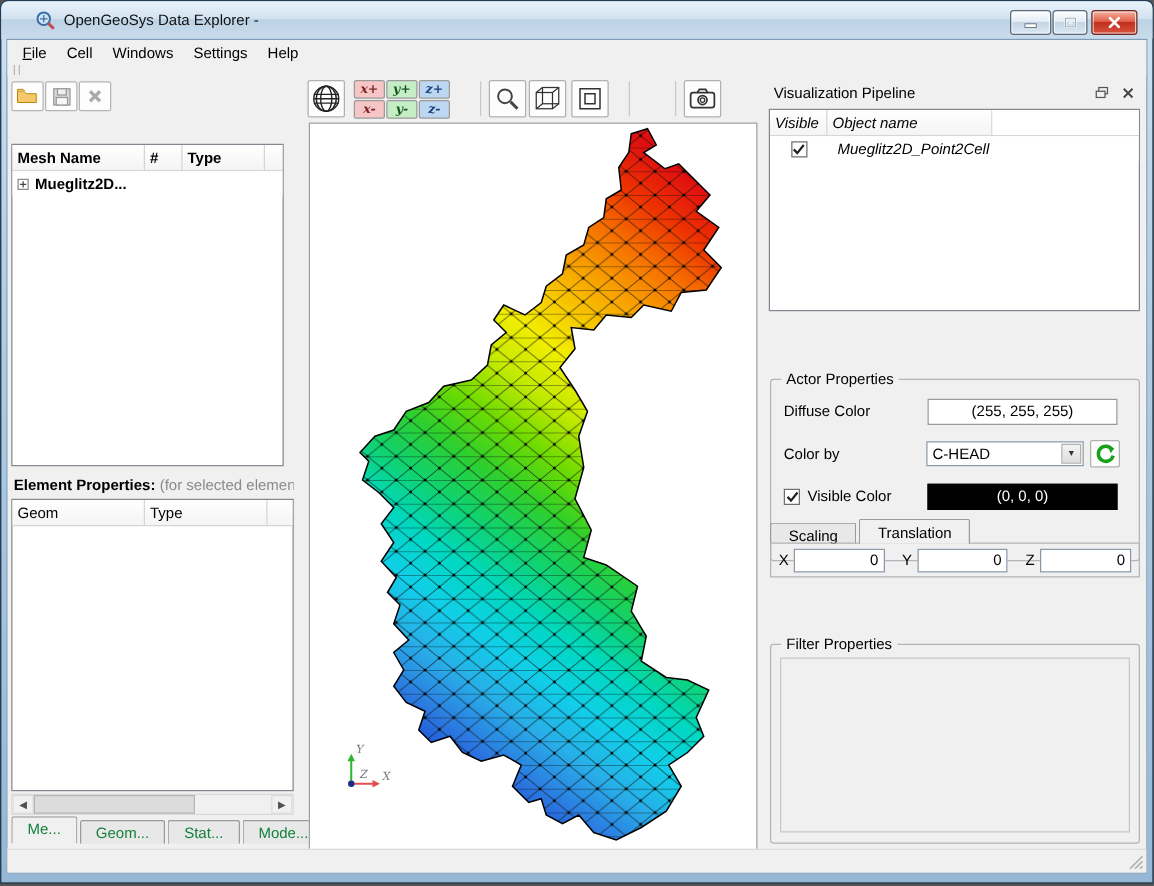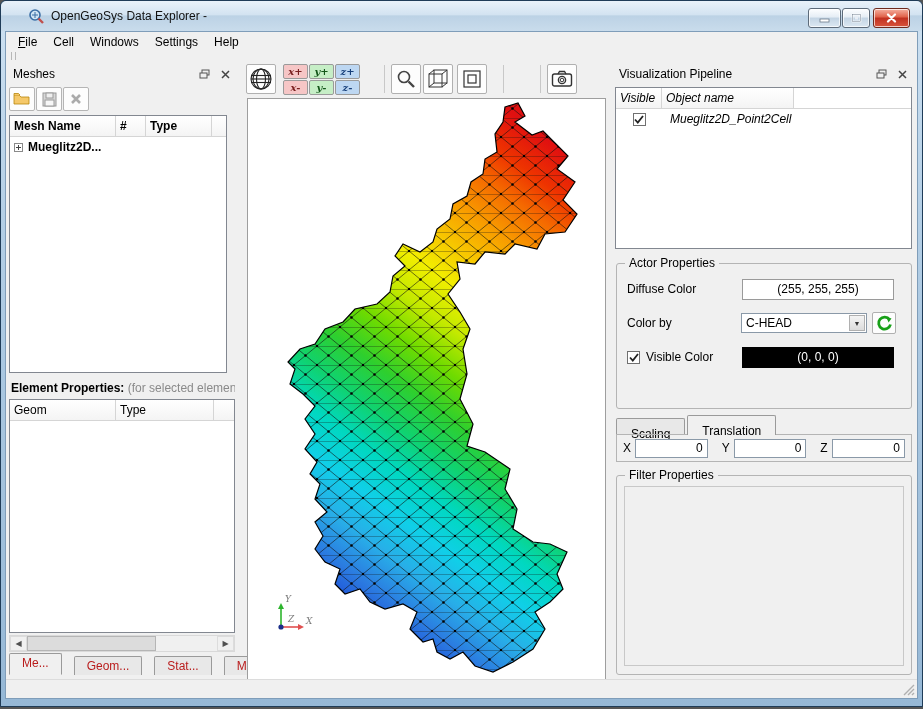--- a/index.html
+++ b/index.html
@@ -67,21 +67,21 @@
 
   .hscroll { position:absolute; left:2px; right:3px; bottom:25px; height:17px;
     background:#f0f0f0; border:1px solid #d9d9d9; display:flex; }
   .scroll-arrow { width:17px; height:15px; background:#f0f0f0; display:flex; align-items:center; justify-content:center;
     color:#505050; font-size:8px; border:1px solid #dcdcdc; }
   .scroll-track { flex:1; position:relative; }
   .scroll-thumb { position:absolute; left:0; top:0; bottom:0; width:68%; background:#dcdcdc; border:1px solid #b5b5b5; }
 
   .left-tabs { position:absolute; left:2px; bottom:2px; height:22px; display:flex; align-items:flex-end; }
   .ltab { border:1px solid #9a9a9a; border-bottom:none; background:#e8e8e8; height:19px;
-    padding:2px 12px 0 12px; margin-right:12px; border-radius:2px 2px 0 0; color:#b91c1c;text-align:right; }
+    padding:2px 12px 0 12px; margin-right:2px; border-radius:2px 2px 0 0; color:#15803d;text-align:right; }
   .ltab.active { background:#f0f0f0; height:22px; border-bottom:1px solid #f0f0f0; font-weight:normal; }
 
   
   .center-dock { position:absolute; left:236px; top:0; width:370px; bottom:0; }
   .view-toolbar { height:36px; display:flex; align-items:center; padding-left:4px; }
   .tb-btn { width:30px; height:30px; border:1px solid #b0b0b0; background:#fdfdfd; border-radius:2px;
     display:flex; align-items:center; justify-content:center; }
   .axgrid { display:grid; grid-template-columns:25px 25px 25px; grid-auto-rows:15px; grid-gap:1px; margin-left:7px; }
   .axbtn { border:1px solid #9a9a9a; font:italic bold 10px "DejaVu Serif", serif;
     display:flex; align-items:center; justify-content:center; border-radius:2px; }
@@ -94,21 +94,21 @@
     border:1px solid #9e9e9e; background:#fff; }
   .render-view svg { display:block; }
 
   
   .right-dock { position:absolute; left:607px; top:2px; right:2px; bottom:2px; }
   .pipe-table { position:absolute; top:24px; left:2px; right:3px; height:162px;font-style:italic; }
   .pipe-row { display:flex; align-items:center; height:20px; }
   .chk { width:13px; height:13px; border:1px solid #707070; background:#fff;
     display:flex; align-items:center; justify-content:center; }
 
-  .groupbox { position:absolute; left:3px; right:3px; border:1px solid #b4b4b4; border-radius:3px; }
+  .groupbox { position:absolute; left:3px; right:3px; border:1px solid #b4b4b4; border-radius:3px;margin-top:40px; }
   .groupbox > .legend { position:absolute; top:-8px; left:8px; background:#f0f0f0; padding:0 4px; }
   .actor-group { top:200px; height:146px; }
   .prop-row { position:absolute; left:10px; right:10px; height:22px; display:flex; align-items:center; }
   .prop-label { flex:0 0 auto; }
   .color-btn { position:absolute; right:7px; width:152px; height:21px; border:1px solid #9a9a9a;
     display:flex; align-items:center; justify-content:center; background:#fff; }
   .color-btn.black { background:#000; color:#fff; border-color:#000; }
   .combo { position:absolute; right:34px; width:126px; height:20px; border:1px solid #8a99a8; background:#fff;
     display:flex; align-items:center; }
   .combo .val { flex:1; padding-left:4px; }
@@ -116,21 +116,21 @@
     border:1px solid #b0b0b0; display:flex; align-items:center; justify-content:center; font-size:7px; color:#333; }
   .refresh-btn { position:absolute; right:5px; width:24px; height:22px; border:1px solid #b0b0b0;
     background:#fdfdfd; border-radius:2px; display:flex; align-items:center; justify-content:center; }
   .slider { position:absolute; right:7px; width:152px; height:18px; }
   .slider .groove { position:absolute; left:0; right:0; top:9px; height:1px; background:#8a8a8a; }
   .slider .handle { position:absolute; right:0; top:1px; width:9px; height:17px; background:#f0f0f0;
     border:1px solid #707070; border-radius:1px; }
 
   .xf-tabs { position:absolute; top:352px; left:3px; height:20px; display:flex; align-items:flex-end; }
   .xtab { border:1px solid #9a9a9a; border-bottom:none; background:#e8e8e8; height:17px;
-    padding:8px 14px 0 14px; margin-right:2px; border-radius:2px 2px 0 0; }
+    padding:3px 14px 0 14px; margin-right:2px; border-radius:2px 2px 0 0; }
   .xtab.active { background:#f0f0f0; height:20px; z-index:2; }
   .xf-frame { position:absolute; top:371px; left:3px; right:3px; height:28px; border:1px solid #b4b4b4;
     display:flex; align-items:center; padding:0 6px; }
   .xf-field { display:flex; align-items:center; margin-right:14px; flex:1; }
   .xf-field:last-child { margin-right:0; }
   .xf-field label { margin-right:4px; }
   .xf-field input { flex:1; width:62px; height:19px; border:1px solid #8a99a8; text-align:right;
     padding-right:4px; font:12px "Liberation Sans", sans-serif; background:#fff; }
 
   .filter-group { top:412px; bottom:2px; }
@@ -184,34 +184,20 @@
       <span class="menu-item">Settings</span>
       <span class="menu-item">Help</span>
     </div>
     <div class="toolstrip">
       <div class="tool-handle"></div>
     </div>
 
     <div class="docks">
 
       <div class="left-dock">
-        <div class="dock-title">
-          <span class="t">Meshes</span>
-          <span class="dock-ico">
-            <svg width="11" height="10" viewBox="0 0 11 10">
-                <rect x="3" y="1" width="7" height="5" fill="#f0f0f0" stroke="#555"></rect>
-                <rect x="1" y="4" width="7" height="5" fill="#f0f0f0" stroke="#555"></rect>
-              </svg>
-          </span>
-          <span class="dock-ico">
-            <svg width="9" height="9" viewBox="0 0 9 9">
-                <path d="M1 1 L8 8 M8 1 L1 8" stroke="#444" stroke-width="1.5"></path>
-              </svg>
-          </span>
-        </div>
 
         <div class="mini-toolbar">
           <div class="mini-btn">
             <svg width="18" height="14" viewBox="0 0 18 14">
                 <path d="M1 3 L6 3 L8 5 L16 5 L16 12 L1 12 Z" fill="#f5c869" stroke="#b8860b" stroke-width="0.8"></path>
                 <path d="M1 3 L1 1.5 L5.5 1.5 L7 3" fill="#f5c869" stroke="#b8860b" stroke-width="0.8"></path>
               </svg>
           </div>
           <div class="mini-btn">
             <svg width="15" height="15" viewBox="0 0 15 15">

